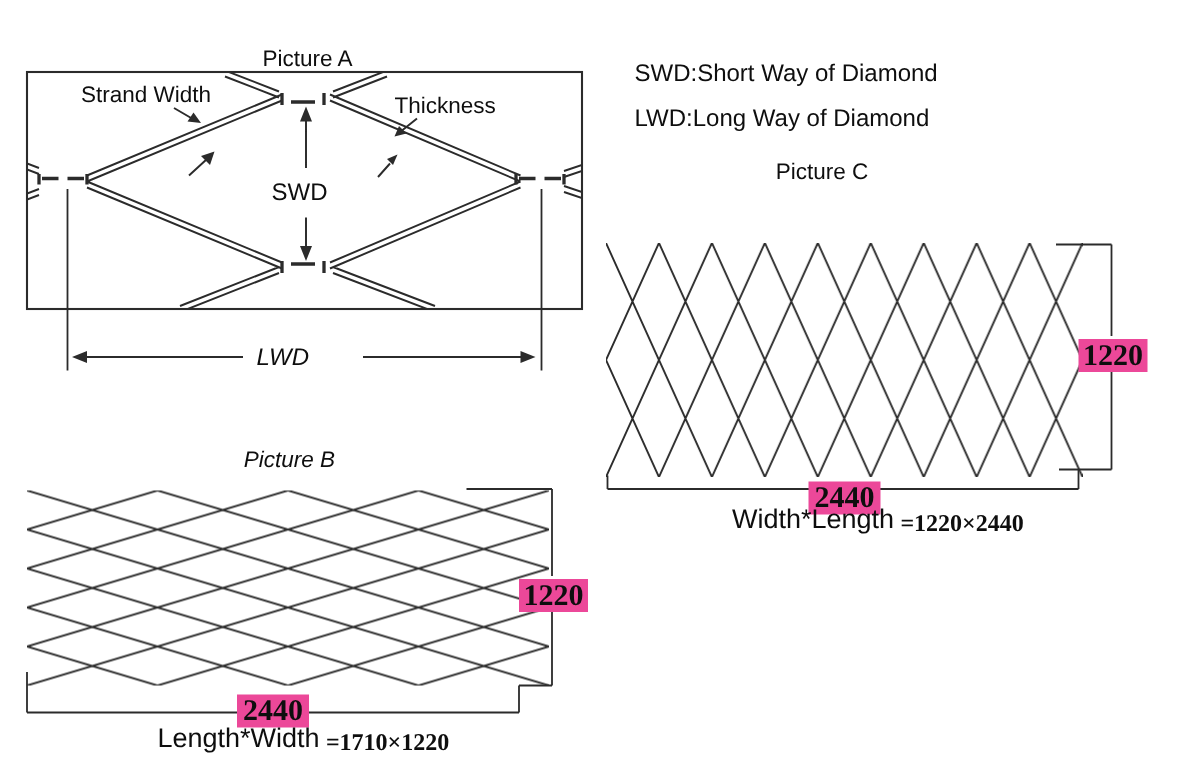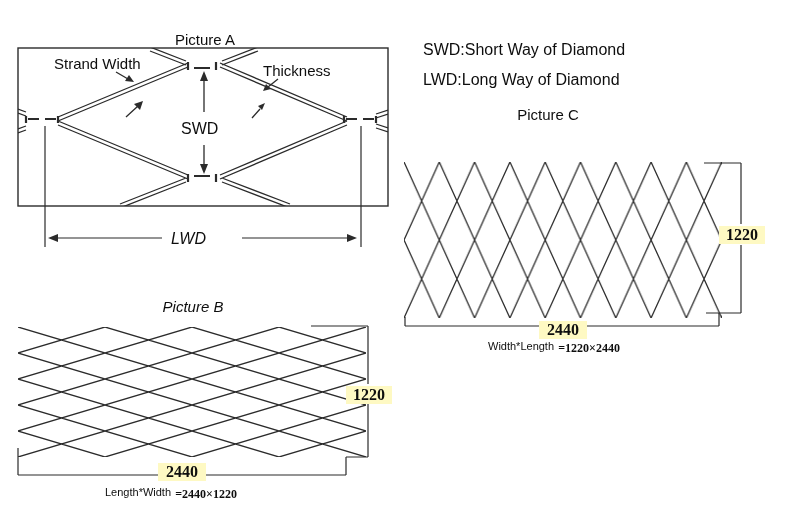--- a/index.html
+++ b/index.html
@@ -18,29 +18,29 @@
     color:#0e0e0e;
     font-size:15px;
     line-height:1.1;
     white-space:nowrap;
   }
   .center{text-align:center;}
   .fs16{font-size:16px;text-align:right;}
   .dimnum{
     font-family:"Liberation Serif",serif;
     font-weight:700;
-    font-size:16px;
+    font-size:20px;
     color:#0e0e0e;
-    background:#fef9c3;
+    background:#ec4899;
   }
-  .formula .word{font-size:11px;color:#0e0e0e;}
+  .formula .word{font-size:18px;color:#0e0e0e;}
   .formula .val{
     font-family:"Liberation Serif",serif;
     font-weight:700;
-    font-size:12px;
+    font-size:16px;
     color:#0e0e0e;
     position:relative;
     top:2px;
   }
 </style>
 </head>
 <body>
 
 <div id="canvas">
 
@@ -150,16 +150,16 @@
   </div>
 
   <div class="label center" style="left:133px;top:299px;width:120px;font-style:italic;">Picture B</div>
 
   <div class="label dimnum center" style="left:346px;top:386px;width:46px;">1220</div>
 
   <div class="label dimnum center" style="left:158px;top:463px;width:48px;">2440</div>
 
   <div class="label formula" style="left:105px;top:483px;">
     <span class="word">Length*Width</span>
-    <span class="val">=2440×1220</span>
+    <span class="val">=1710×1220</span>
   </div>
 
 </div>
 
 </body></html>

